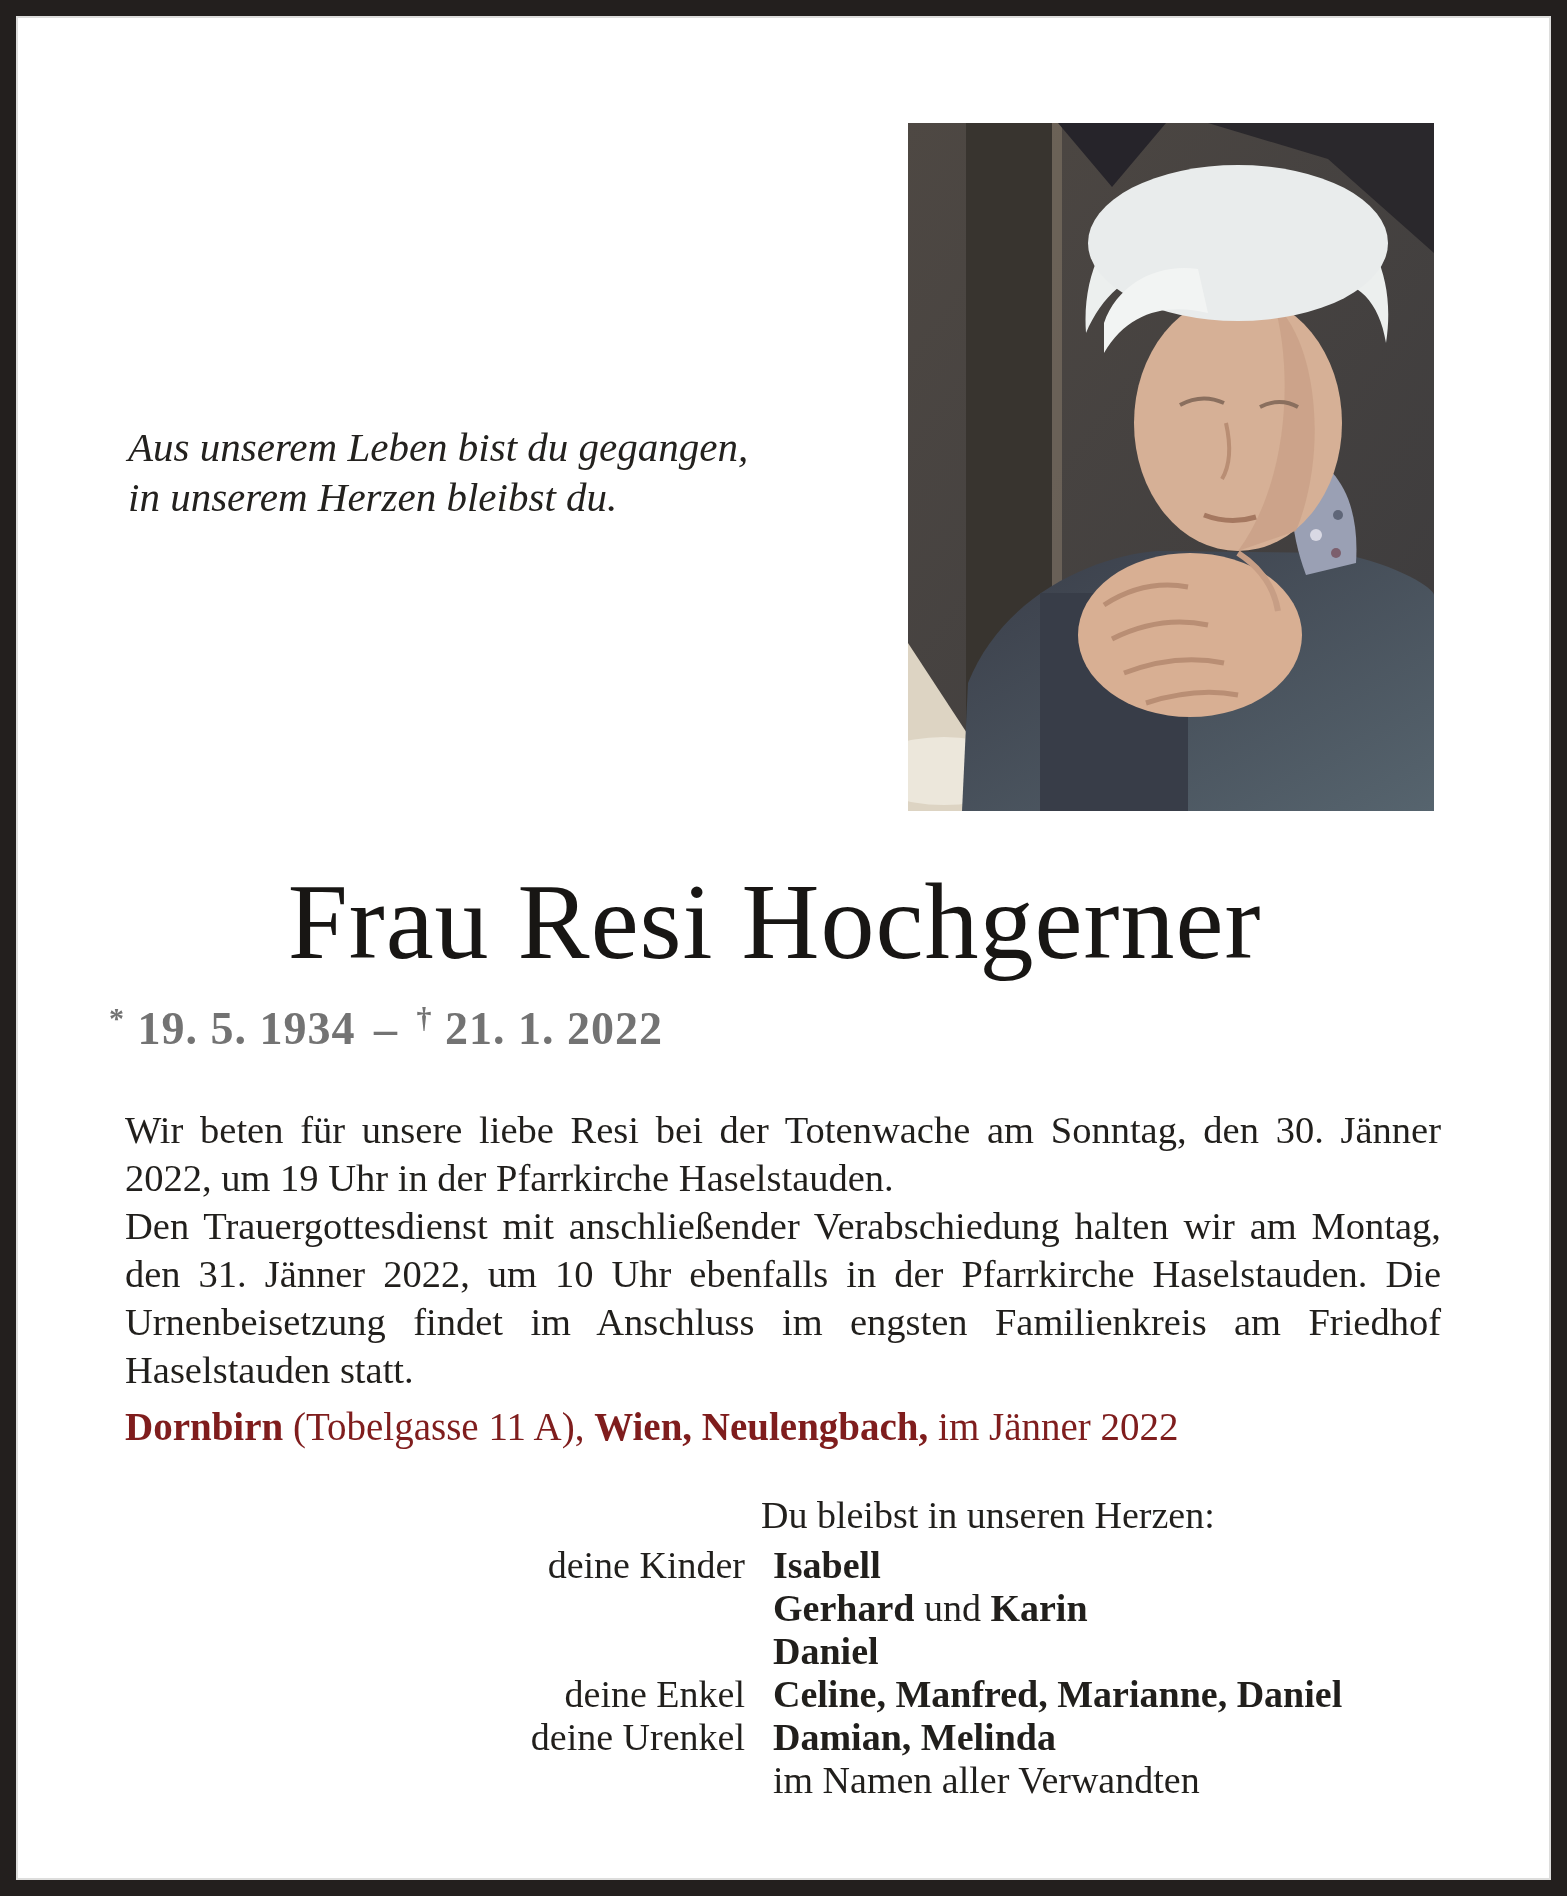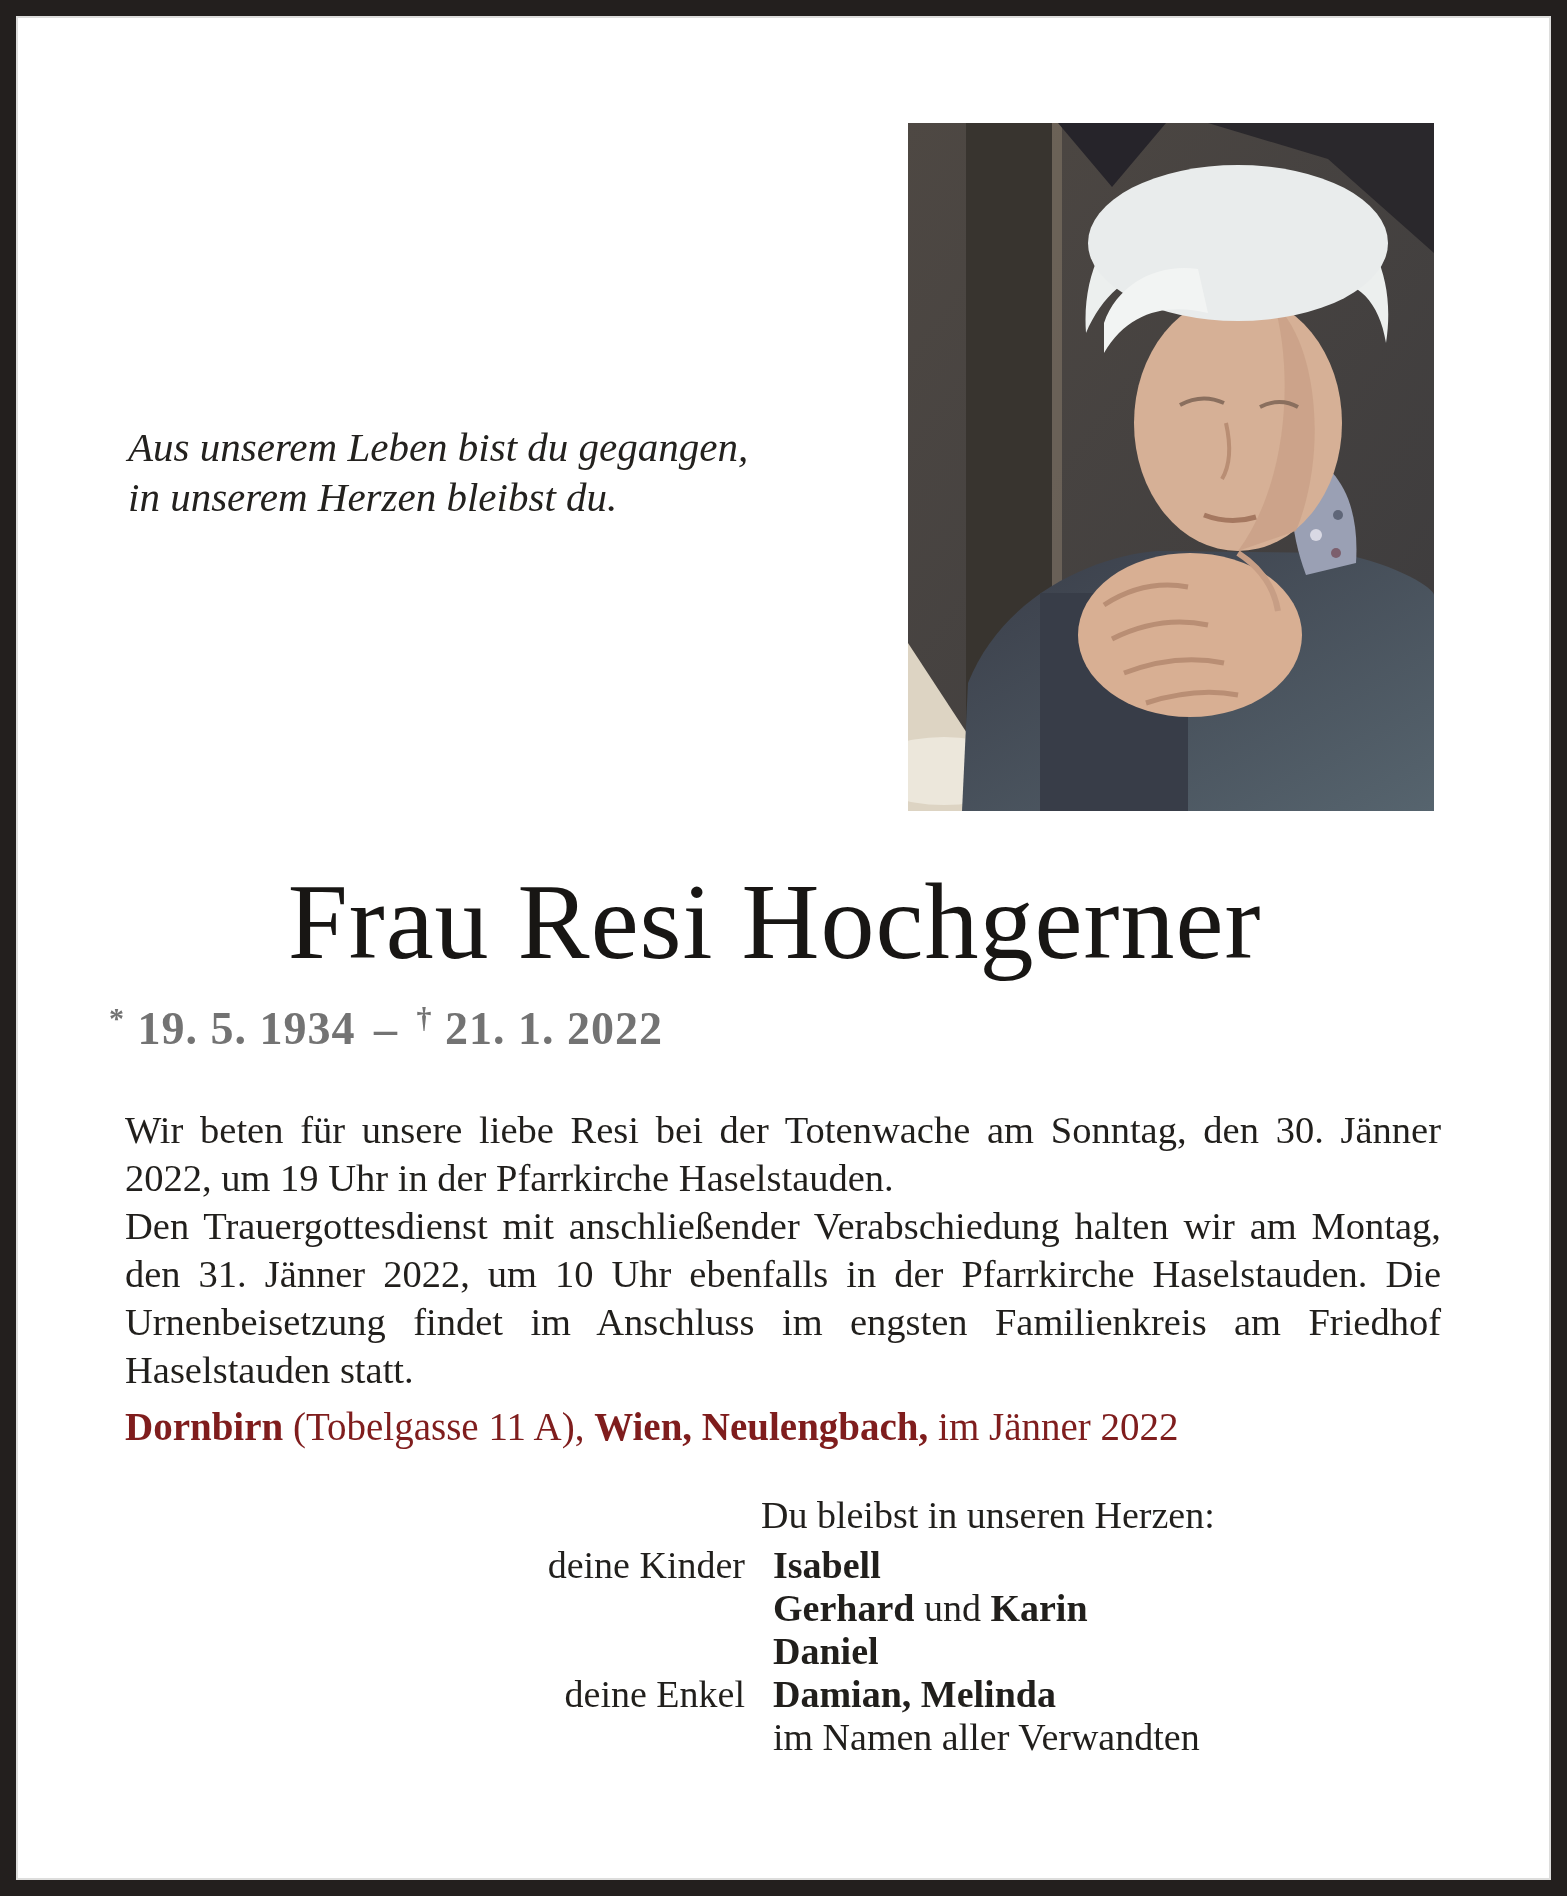--- a/index.html
+++ b/index.html
@@ -159,20 +159,22 @@
     <div class="lbl">deine Kinder</div>
     <div class="nms"><span class="b">Isabell</span></div>
 
     <div class="lbl"></div>
     <div class="nms"><span class="b">Gerhard</span><span> und </span><span class="b">Karin</span></div>
 
     <div class="lbl"></div>
     <div class="nms"><span class="b">Daniel</span></div>
 
     <div class="lbl">deine Enkel</div>
+    <div class="nms"><span class="b">Celine, Manfred, Marianne, Daniel</span></div>
 
+    <div class="lbl">deine Urenkel</div>
     <div class="nms"><span class="b">Damian, Melinda</span></div>
 
     <div class="lbl"></div>
     <div class="nms"><span>im Namen aller Verwandten</span></div>
   </div>
 
 </div>
 
 </body></html>

